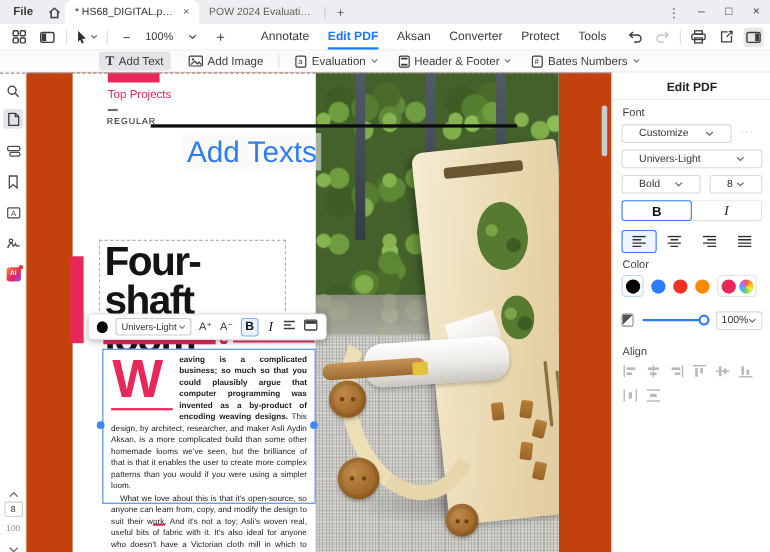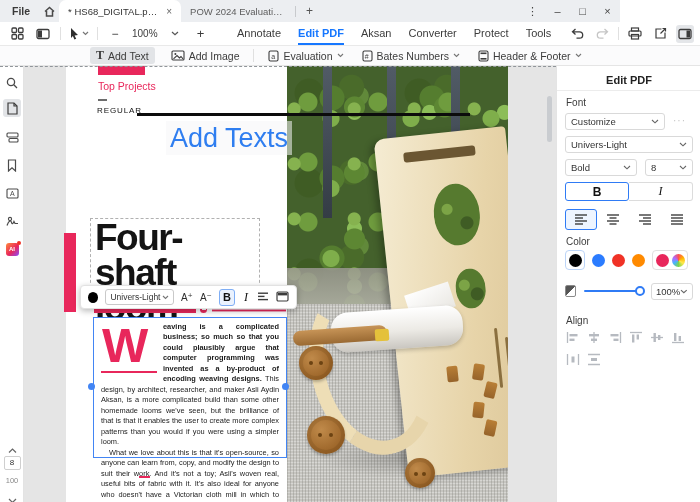--- a/index.html
+++ b/index.html
@@ -1,21 +1,21 @@
 <!DOCTYPE html>
 <html><head>
 <meta charset="utf-8">
 <style>
   * { box-sizing: border-box; margin: 0; padding: 0; }
   html,body { background:#fff; }
   body { font-family:"Liberation Sans","DejaVu Sans",sans-serif; }
   .app { position:relative; width:700px; height:502px; overflow:hidden; background:#fff; color:#333; }
 
   
-  .titlebar { position:absolute; left:0; top:0; width:620px; height:22px; background:#eceef1; display:flex; align-items:center; }
+  .titlebar { position:absolute; left:0; top:0; width:700px; height:22px; background:#eceef1; display:flex; align-items:center; }
   .file-label { font-size:10.5px; font-weight:700; color:#3a3a3a; padding:0 9px 0 12px; }
   .home-btn { width:20px; height:18px; display:flex; align-items:center; justify-content:center; }
   .tab { height:22px; max-width:122px; display:flex; align-items:center; padding:0 9px; font-size:9.5px; color:#5d5d5d; white-space:nowrap; }
   .tab .tab-label { overflow:hidden; text-overflow:ellipsis; max-width:96px; }
   .tab.active { background:#fff; border-radius:7px 7px 0 0; color:#333; }
   .tab .close { margin-left:7px; font-size:10px; color:#666; }
   .tab-sep { width:1px; height:11px; background:#c8cacd; }
   .new-tab { margin-left:10px; font-size:12px; color:#555; }
   .win-controls { margin-left:auto; display:flex; }
   .win-btn { width:25px; height:22px; display:flex; align-items:center; justify-content:center; font-size:11px; color:#444; }
@@ -43,21 +43,21 @@
   .left-rail { position:absolute; left:0; top:66px; width:24px; height:436px; background:#fff; border-right:1px solid #e3e3e3; }
   .rail-icon { position:absolute; left:3px; width:18px; height:18px; display:flex; align-items:center; justify-content:center; border-radius:3px; }
   .rail-icon.active { background:#e2e4e7; }
   .ai-badge { width:13px; height:13px; border-radius:3px; background:linear-gradient(135deg,#ff8a3d,#e8275b 55%,#8a4dff); color:#fff; font-size:6px; font-weight:700; display:flex; align-items:center; justify-content:center; position:relative; }
   .ai-badge::after { content:""; position:absolute; right:-2px; top:-2px; width:4px; height:4px; border-radius:50%; background:#f03226; }
   .pagenav { position:absolute; left:0; width:24px; text-align:center; }
   .pg-box { margin:0 auto; width:17px; height:14px; border:1px solid #cfcfcf; border-radius:2px; background:#fff; font-size:8px; line-height:12px; color:#333; }
   .pg-total { font-size:7.5px; color:#8a8a8a; }
 
   
-  .viewport { position:absolute; left:24px; top:66px; width:532px; height:436px; background:#e5e5e5; overflow:hidden; }
+  .viewport { position:absolute; left:24px; top:66px; width:532px; height:436px; background:#c2410c; overflow:hidden; }
   .dashed-top { position:absolute; left:0; top:66px; width:556px; height:0; border-top:1px dashed #90959a; z-index:9; }
   .page { position:absolute; left:42px; top:0; width:442px; height:436px; background:#fff; }
 
   
   .photo { position:absolute; left:221px; top:0; width:221px; height:436px; overflow:hidden; background:#c6c5c0; }
   .foliage { position:absolute; left:0; top:0; width:221px; height:238px; background-color:#44612c;
     background-image:
       radial-gradient(circle at 12% 78%, #86b24f 0 6px, transparent 7px),
       radial-gradient(circle at 30% 60%, #6f9c3e 0 9px, transparent 10px),
       radial-gradient(circle at 55% 75%, #7fae4b 0 8px, transparent 9px),
@@ -120,21 +120,21 @@
   .fb-b { width:17px; height:17px; border:1px solid #7faef5; background:#eaf2fe; border-radius:3px; display:flex; align-items:center; justify-content:center; font-weight:700; font-size:11px; color:#111; }
   .fb-i { font-family:"Liberation Serif",serif; font-style:italic; font-size:12px; color:#111; padding:0 2px; }
 
   .scroll-thumb { position:absolute; left:523px; top:30px; width:5px; height:46px; background:#c9ccd0; border-radius:3px; }
 
   
   .right-panel { position:absolute; left:556px; top:66px; width:144px; height:436px; background:#fff; border-left:1px solid #e4e4e4; font-size:10px; color:#333; }
   .rp-title { position:absolute; left:0; top:8px; width:144px; text-align:center; font-size:11px; font-weight:700; color:#222; }
   .rp-div { position:absolute; left:0; top:24px; width:144px; height:1px; background:#ececec; }
   .rp-label { position:absolute; left:9px; font-size:10px; color:#3c3c3c; }
-  .select { position:absolute; height:17px; border:1px solid #d9d9d9; border-radius:3px; background:#fff; display:flex; align-items:center; justify-content:space-between; padding:0 5px; font-size:9.5px; color:#333; }
+  .select { position:absolute; height:17px; border:1px solid #d9d9d9; border-radius:3px; background:#fff; display:flex; align-items:center; justify-content:space-between; padding:0 15px; font-size:9.5px; color:#333; }
   .rp-ellipsis { position:absolute; left:116px; top:49px; color:#c4c4c4; font-size:10px; letter-spacing:1px; }
   .seg { position:absolute; left:8px; top:116px; width:128px; height:19px; display:flex; }
   .seg-b { width:64px; border:1px solid #2f7bf5; border-radius:3px; display:flex; align-items:center; justify-content:center; font-weight:700; font-size:12px; color:#111; background:#fff; }
   .seg-i { width:64px; border:1px solid #dcdcdc; border-left:none; border-radius:0 3px 3px 0; display:flex; align-items:center; justify-content:center; font-family:"Liberation Serif",serif; font-style:italic; font-size:12px; color:#111; }
   .alignrow { position:absolute; left:8px; top:143px; width:128px; height:21px; display:flex; }
   .al-btn { width:32px; height:21px; display:flex; align-items:center; justify-content:center; border:1px solid transparent; border-radius:3px; }
   .al-btn.active { border-color:#2f7bf5; background:#eef5ff; }
   .swatches { position:absolute; left:8px; top:184px; display:flex; align-items:center; gap:7px; }
   .sw-box { width:20px; height:20px; border:1px solid #bcd4f7; border-radius:4px; display:flex; align-items:center; justify-content:center; }
   .sw { width:13px; height:13px; border-radius:50%; }
@@ -280,34 +280,34 @@
           <text x="3.2" y="8.6" font-size="7" fill="#3c3c3c" font-family="sans-serif">a</text>
         </svg>
       <span>Evaluation</span>
       <svg class="chev" width="7" height="5" viewBox="0 0 7 5">
           <polyline points="1,1 3.5,3.5 6,1" fill="none" stroke="#777" stroke-width="1.1"></polyline>
         </svg>
     </div>
     <div class="et-item" style="margin-left:6px;">
       <svg width="11" height="12" viewBox="0 0 11 12">
           <rect x="1" y="1" width="9" height="10" rx="1.5" fill="none" stroke="#3c3c3c" stroke-width="1.1"></rect>
-          <text x="2.8" y="8.6" font-size="7" fill="#3c3c3c" font-family="sans-serif">#</text>
-        </svg>
-      <span>Bates Numbers</span>
+          <rect x="2.5" y="2.5" width="6" height="1.6" fill="#3c3c3c"></rect>
+          <rect x="2.5" y="8" width="6" height="1.6" fill="#3c3c3c"></rect>
+        </svg>
+      <span>Header &amp; Footer</span>
       <svg class="chev" width="7" height="5" viewBox="0 0 7 5">
           <polyline points="1,1 3.5,3.5 6,1" fill="none" stroke="#777" stroke-width="1.1"></polyline>
         </svg>
     </div>
     <div class="et-item" style="margin-left:6px;">
       <svg width="11" height="12" viewBox="0 0 11 12">
           <rect x="1" y="1" width="9" height="10" rx="1.5" fill="none" stroke="#3c3c3c" stroke-width="1.1"></rect>
-          <rect x="2.5" y="2.5" width="6" height="1.6" fill="#3c3c3c"></rect>
-          <rect x="2.5" y="8" width="6" height="1.6" fill="#3c3c3c"></rect>
-        </svg>
-      <span>Header &amp; Footer</span>
+          <text x="2.8" y="8.6" font-size="7" fill="#3c3c3c" font-family="sans-serif">#</text>
+        </svg>
+      <span>Bates Numbers</span>
       <svg class="chev" width="7" height="5" viewBox="0 0 7 5">
           <polyline points="1,1 3.5,3.5 6,1" fill="none" stroke="#777" stroke-width="1.1"></polyline>
         </svg>
     </div>
     <div class="et-item" style="margin-left:8px;">
       
       
     </div>
   </div>
 

